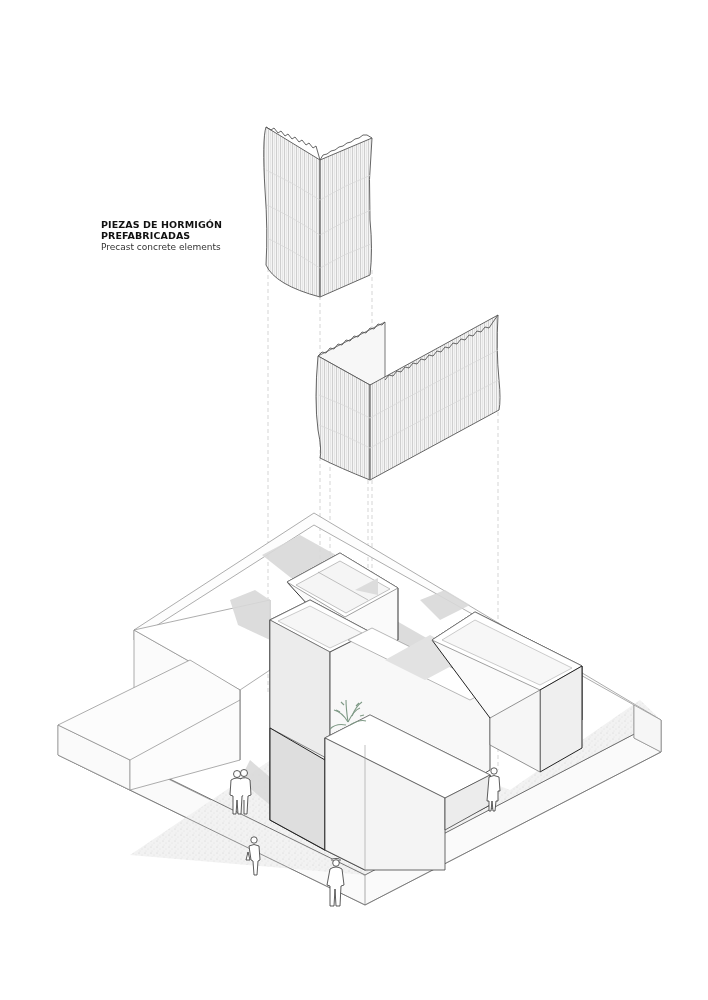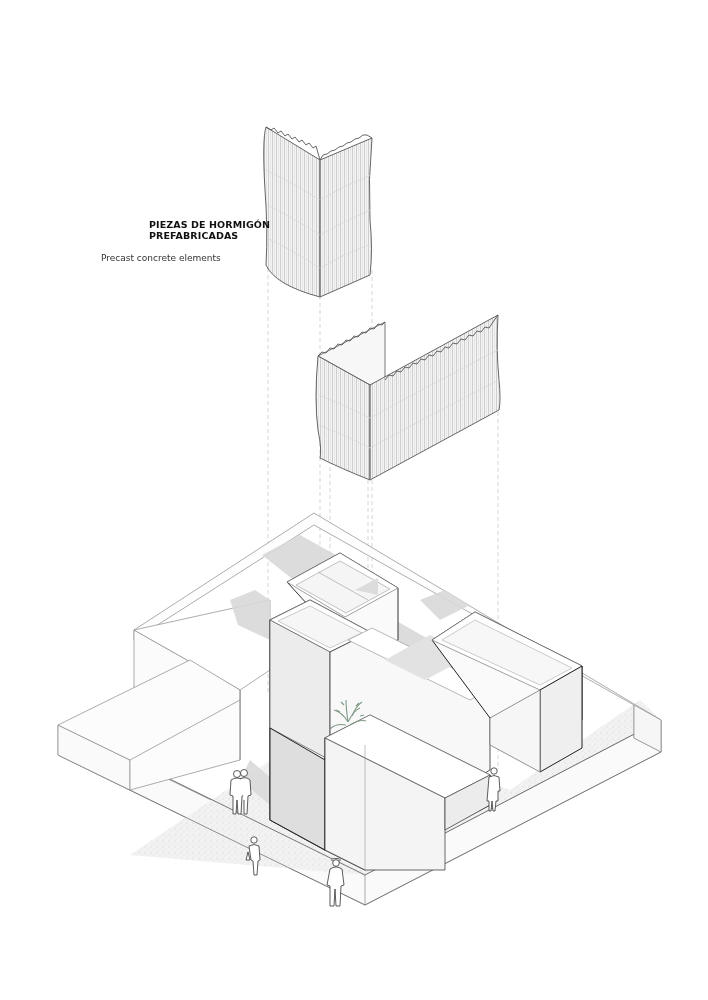--- a/index.html
+++ b/index.html
@@ -1,20 +1,20 @@
 <!DOCTYPE html>
 <html><head>
 <meta charset="utf-8">
 <style>
   html, body { margin: 0; padding: 0; background: #ffffff; }
   body { width: 708px; height: 1000px; position: relative; overflow: hidden; font-family: "DejaVu Sans", sans-serif; }
   .stage { position: absolute; left: 0; top: 0; width: 708px; height: 1000px; }
   .label { position: absolute; color: #111; }
-  .label .title { font-family: "DejaVu Sans", sans-serif; font-weight: bold; font-size: 9.5px; line-height: 11px; letter-spacing: 0.1px; color: #111; margin-left: 48px; }
-  .label .sub { font-family: "DejaVu Sans", sans-serif; font-size: 9px; line-height: 12px; color: #333; margin-top: 11px; }
+  .label .title { font-family: "DejaVu Sans", sans-serif; font-weight: bold; font-size: 9.5px; line-height: 11px; letter-spacing: 0.1px; color: #111; }
+  .label .sub { font-family: "DejaVu Sans", sans-serif; font-size: 9px; line-height: 12px; color: #333; }
   #label-pieces { left: 101px; top: 219px; width: 180px; }
   #label-structure { left: 101px; top: 499px; width: 180px; }
   svg { position: absolute; left: 0; top: 0; }
 </style>
 </head>
 <body>
 
 <div class="stage">
 
   <svg width="708" height="1000" viewBox="0 0 708 1000">

